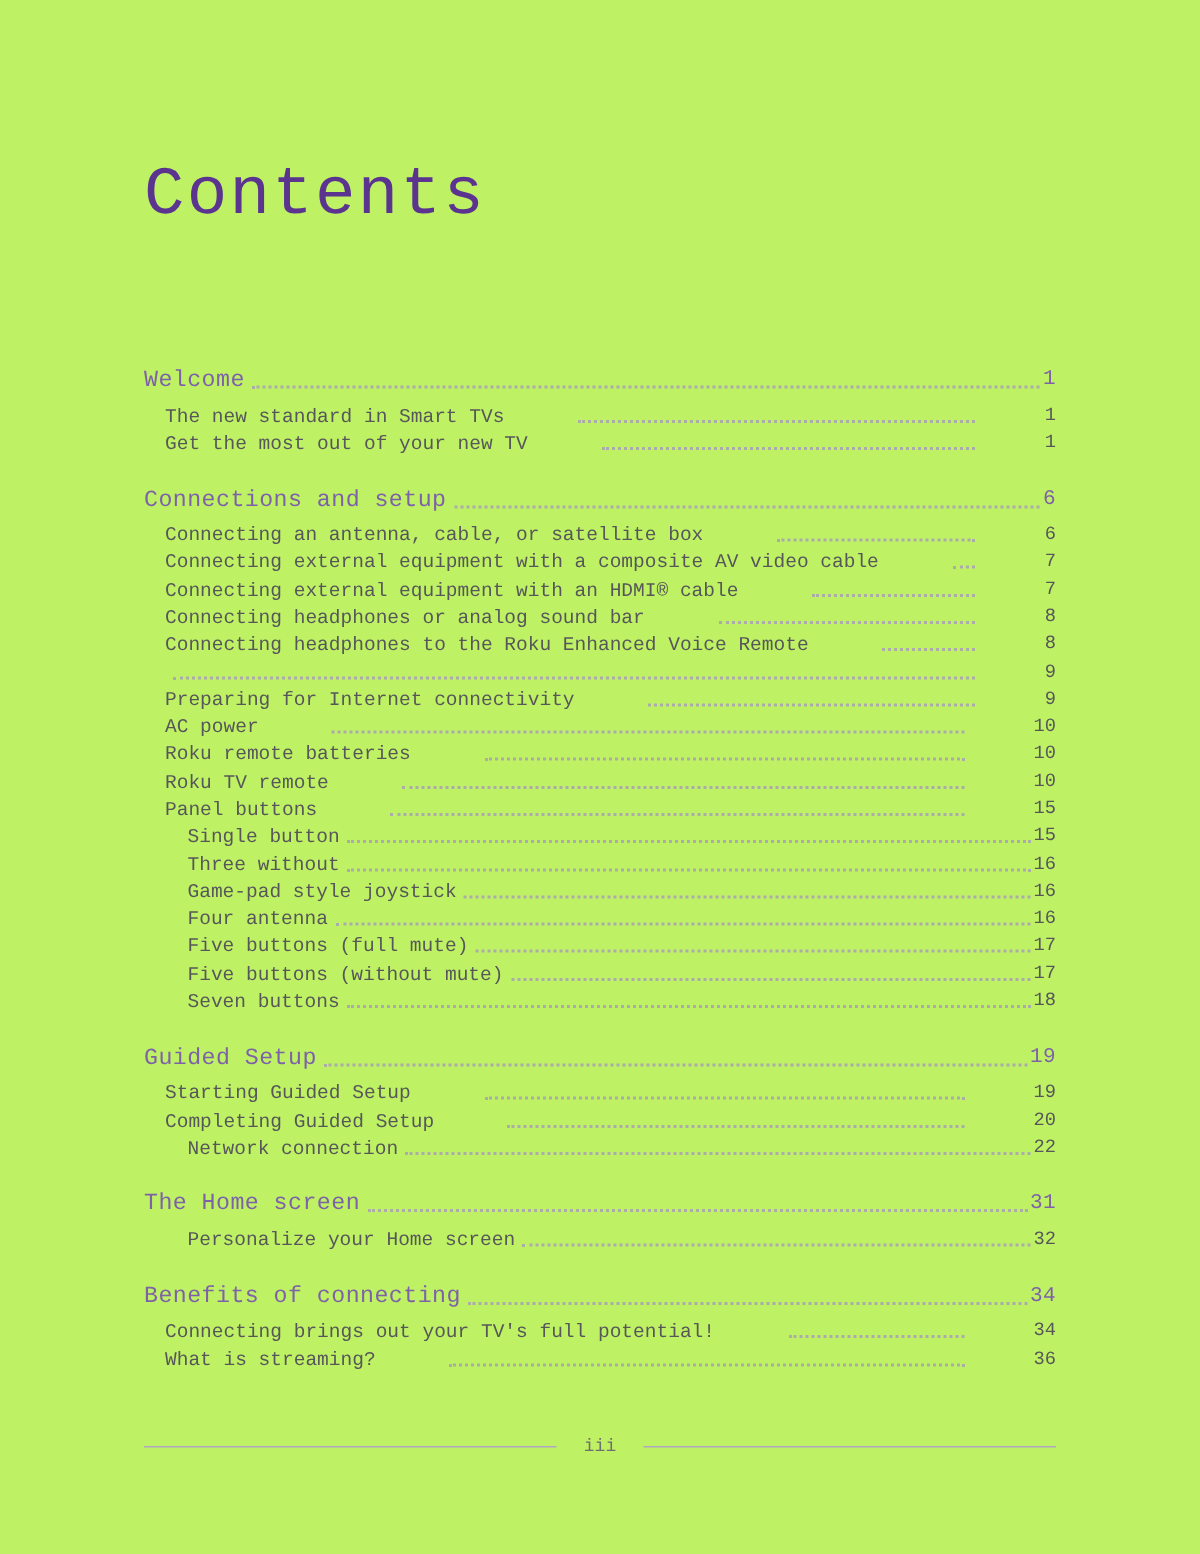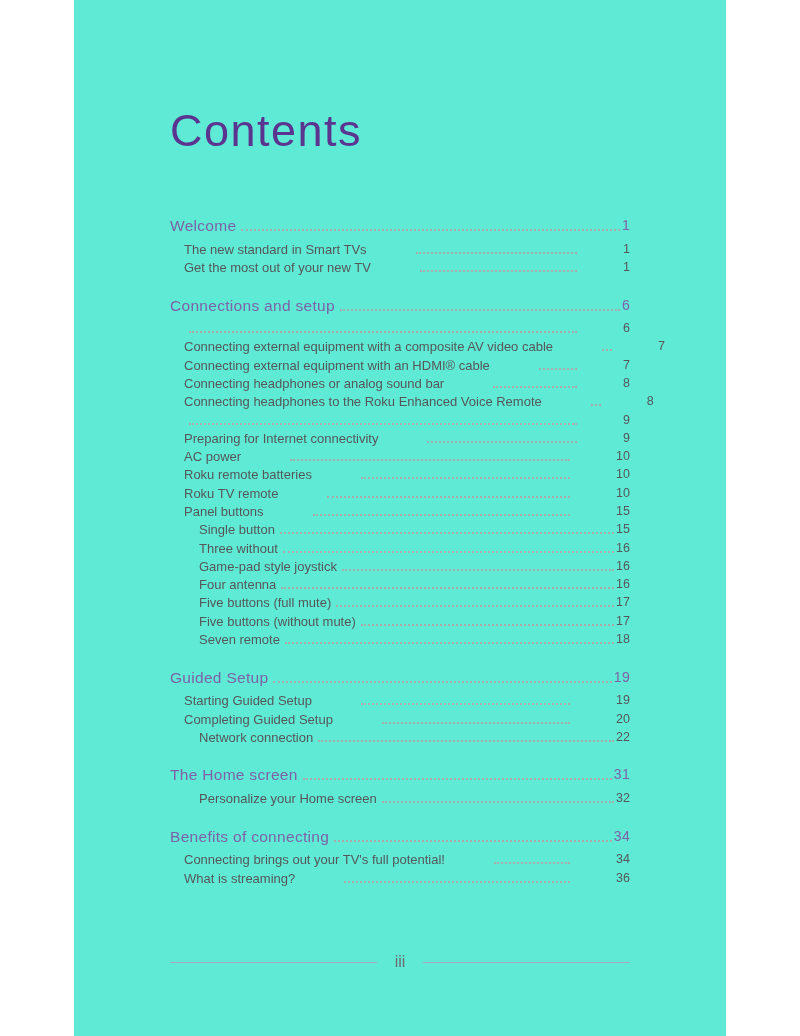--- a/index.html
+++ b/index.html
@@ -2,39 +2,39 @@
 <html style="--title-color: #5b3490; --section-color: #7e62a8; --body-color: #57575a; --leader-color: #ababab; --rule-color: #b0a6c0;"><head>
 <meta charset="utf-8">
 <style>
   html, body {
     margin: 0;
     padding: 0;
     background: #ffffff;
   }
   .page {
     position: relative;
-    width: 652px;
+    width: 800px;
     height: 1036px;
     margin: 0 auto;
-    background: #5eead4;
-    font-family: Liberation Sans, sans-serif;
+    background: #bef264;
+    font-family: Liberation Mono, monospace;
     box-sizing: border-box;
     padding: 0 96px;
     overflow: hidden;
   }
   h1.doc-title {
     margin: 106px 0 0 0;
     font-size: 45px;
     line-height: 50px;
     font-weight: 300;
     letter-spacing: 1.5px;
     color: var(--title-color, #5b3490);
   }
   .toc {
-    margin-top: 60px;
+    margin-top: 88px;
   }
   .row {
     display: flex;
     align-items: flex-end;
   }
   .row .label {
     flex: 0 0 auto;
     white-space: nowrap;
   }
   .row .leader {
@@ -76,21 +76,21 @@
     align-items: center;
   }
   .footer .rule {
     flex: 1 1 auto;
     border-top: 1.5px solid var(--rule-color, #b0a6c0);
   }
   .footer .folio {
     flex: 0 0 auto;
     margin: 0 18px;
     padding-bottom: 1px;
-    font-size: 16px;
+    font-size: 12px;
     color: #6e6e71;
   }
 </style>
 </head>
 <body>
 
 <div class="page">
   <h1 class="doc-title">Contents</h1>
 
   <div class="toc">
@@ -108,20 +108,21 @@
         <span class="label">Get the most out of your new TV</span>
         <span class="leader"></span>
         <span class="pagenum">1</span>
       </div>
       <div class="row level-0">
         <span class="label">Connections and setup</span>
         <span class="leader"></span>
         <span class="pagenum">6</span>
       </div>
       <div class="row level-1">
+        <span class="label">Connecting an antenna, cable, or satellite box</span>
         <span class="leader"></span>
         <span class="pagenum">6</span>
       </div>
       <div class="row level-1">
         <span class="label">Connecting external equipment with a composite AV video cable</span>
         <span class="leader"></span>
         <span class="pagenum">7</span>
       </div>
       <div class="row level-1">
         <span class="label">Connecting external equipment with an HDMI® cable</span>
@@ -191,21 +192,21 @@
         <span class="label">Five buttons (full mute)</span>
         <span class="leader"></span>
         <span class="pagenum">17</span>
       </div>
       <div class="row level-2">
         <span class="label">Five buttons (without mute)</span>
         <span class="leader"></span>
         <span class="pagenum">17</span>
       </div>
       <div class="row level-2">
-        <span class="label">Seven remote</span>
+        <span class="label">Seven buttons</span>
         <span class="leader"></span>
         <span class="pagenum">18</span>
       </div>
       <div class="row level-0">
         <span class="label">Guided Setup</span>
         <span class="leader"></span>
         <span class="pagenum">19</span>
       </div>
       <div class="row level-1">
         <span class="label">Starting Guided Setup</span>

